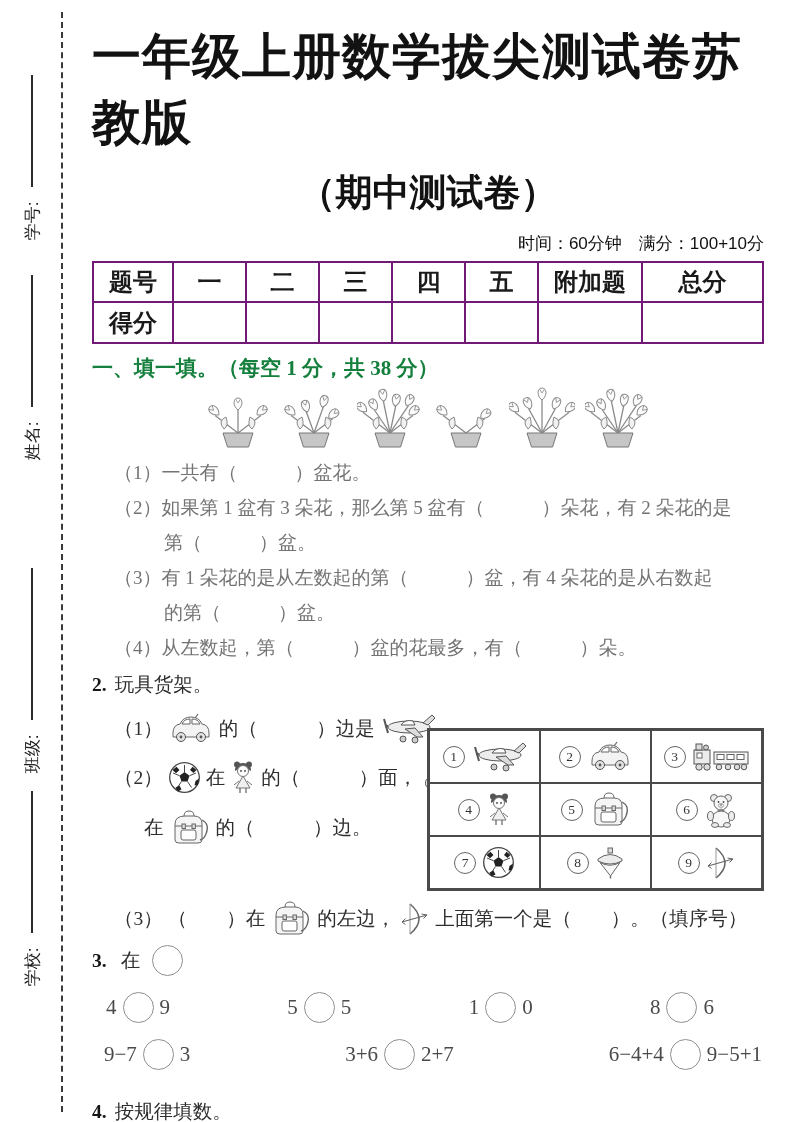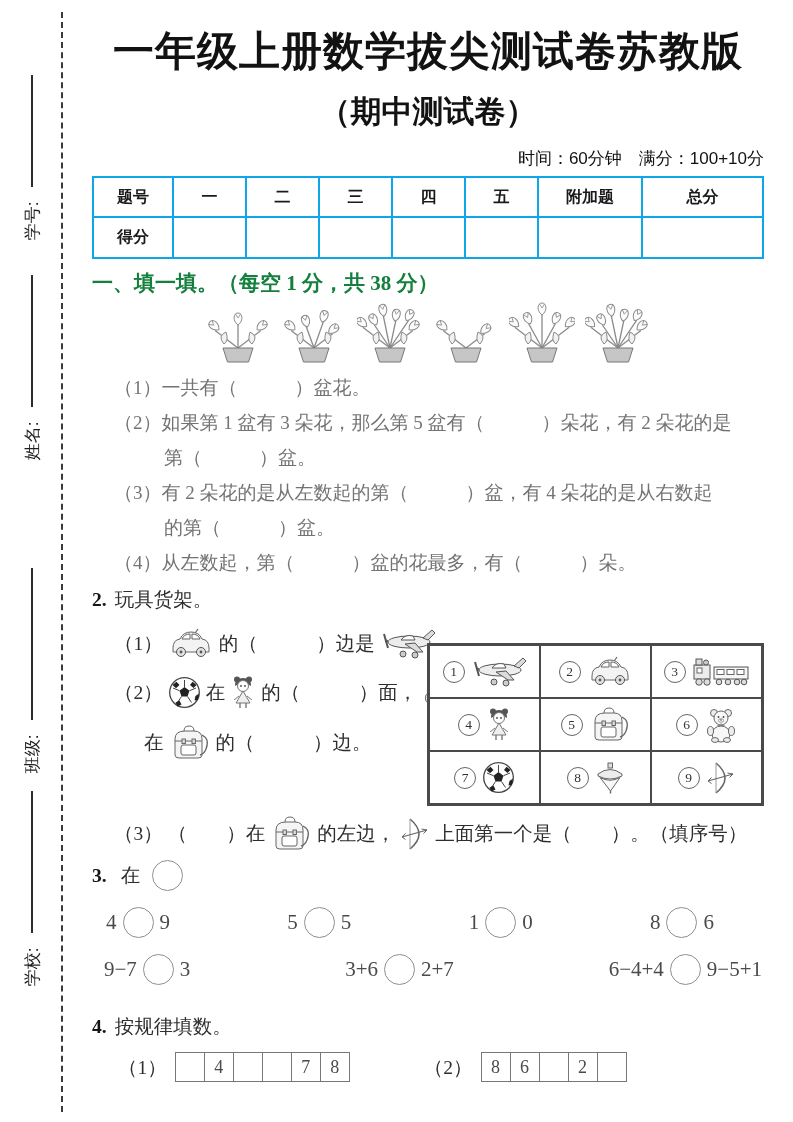--- a/index.html
+++ b/index.html
@@ -7,29 +7,29 @@
         font-family:"Liberation Serif","DejaVu Serif",serif;color:#333;}
   
   .cut-line{position:absolute;left:61px;top:12px;height:1100px;border-left:2px dashed #3a3a3a;}
   .margin-item{position:absolute;left:14px;width:36px;text-align:center;}
   .fill-line{width:2px;background:#2b2b2b;margin:0 auto;}
   .margin-label{margin-top:8px;height:52px;display:flex;align-items:center;justify-content:center;
                 transform:rotate(-90deg);white-space:nowrap;font-size:17px;color:#1d1d1d;
                 font-family:"Liberation Sans","DejaVu Sans",sans-serif;}
   
   .content{position:absolute;left:92px;top:0;width:672px;}
-  .title{margin-top:24px;text-align:center;font-size:41px;font-weight:bold;color:#121212;
+  .title{margin-top:24px;text-align:left;font-size:49px;font-weight:bold;color:#121212;
          letter-spacing:1px;font-family:"Liberation Sans","DejaVu Sans",sans-serif;}
-  .subtitle{margin-top:12px;text-align:center;font-size:31px;font-weight:bold;color:#121212;
+  .subtitle{margin-top:12px;text-align:center;font-size:37px;font-weight:bold;color:#121212;
             font-family:"Liberation Sans","DejaVu Sans",sans-serif;}
   .info{margin-top:14px;text-align:right;font-size:17px;color:#111;
         font-family:"Liberation Sans","DejaVu Sans",sans-serif;}
   
   .score-table{margin-top:6px;width:672px;border-collapse:collapse;table-layout:fixed;}
-  .score-table td{border:2px solid #0ea5e9;text-align:center;font-size:16px;font-weight:bold;color:#1a1a1a;}
+  .score-table td{border:2px solid #701a75;text-align:center;font-size:24px;font-weight:bold;color:#1a1a1a;}
   .score-table tr:first-child td{height:36px;}
   .score-table tr:last-child td{height:37px;}
   
   .section-head{margin-top:10px;font-size:21px;font-weight:bold;color:#15803d;}
   .q-head{margin-top:6px;font-size:19.5px;color:#2e2e2e;}
   .q-num{font-weight:bold;color:#151515;margin-right:8px;}
   
   .pots-row{margin:4px 0 2px 0;display:flex;justify-content:center;gap:10px;}
   .pot{display:inline-block;}
   .sub-lines{padding-left:22px;font-size:19px;color:#737373;}
@@ -291,21 +291,21 @@
             </g>
             <path d="M19,43 Q12,35 21,31 Q24,40 19,43 Z" fill="#f1f1f1" stroke="#8a8a8a"></path>
             <path d="M47,43 Q54,35 45,31 Q42,40 47,43 Z" fill="#f1f1f1" stroke="#8a8a8a"></path>
             <path d="M18,47 L48,47 L43.5,61 L22.5,61 Z" fill="#c6c6c6" stroke="#777"></path>
           </svg></span>
       </div>
     <div class="sub-lines">
       <div class="sub-line">（1）一共有（　　　）盆花。</div>
       <div class="sub-line">（2）如果第 1 盆有 3 朵花，那么第 5 盆有（　　　）朵花，有 2 朵花的是</div>
       <div class="sub-line cont">第（　　　）盆。</div>
-      <div class="sub-line">（3）有 2 朵花的是从左数起的第（　　　）盆，有 4 朵花的是从右数起</div>
+      <div class="sub-line">（3）有 1 朵花的是从左数起的第（　　　）盆，有 4 朵花的是从右数起</div>
       <div class="sub-line cont">的第（　　　）盆。</div>
       <div class="sub-line">（4）从左数起，第（　　　）盆的花最多，有（　　　）朵。</div>
     </div>
 
     <div class="q-head">
       <span class="q-num">2.</span><span>玩具货架。</span>
     </div>
     <div class="q2-body">
       <div class="q2-left">
         <div class="q2-line">

